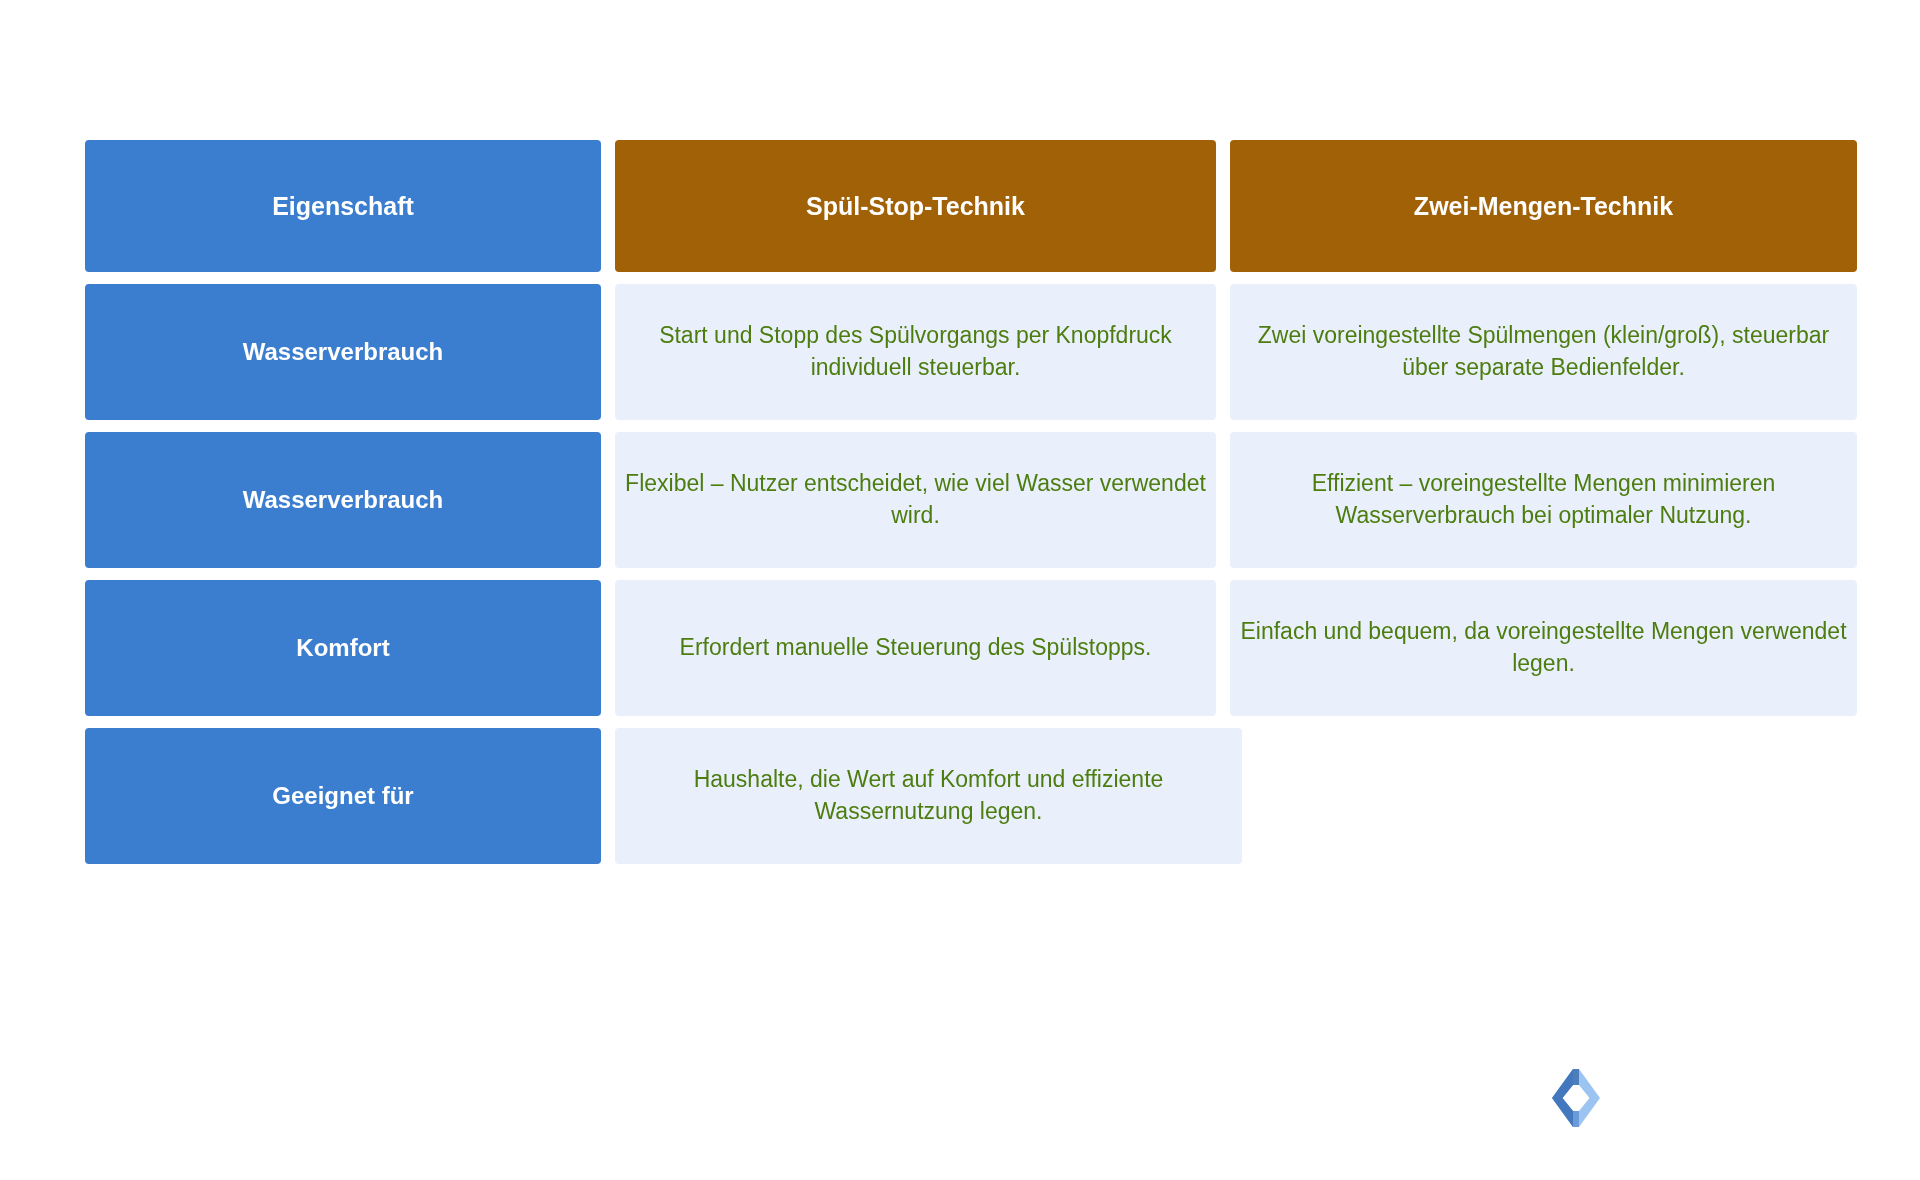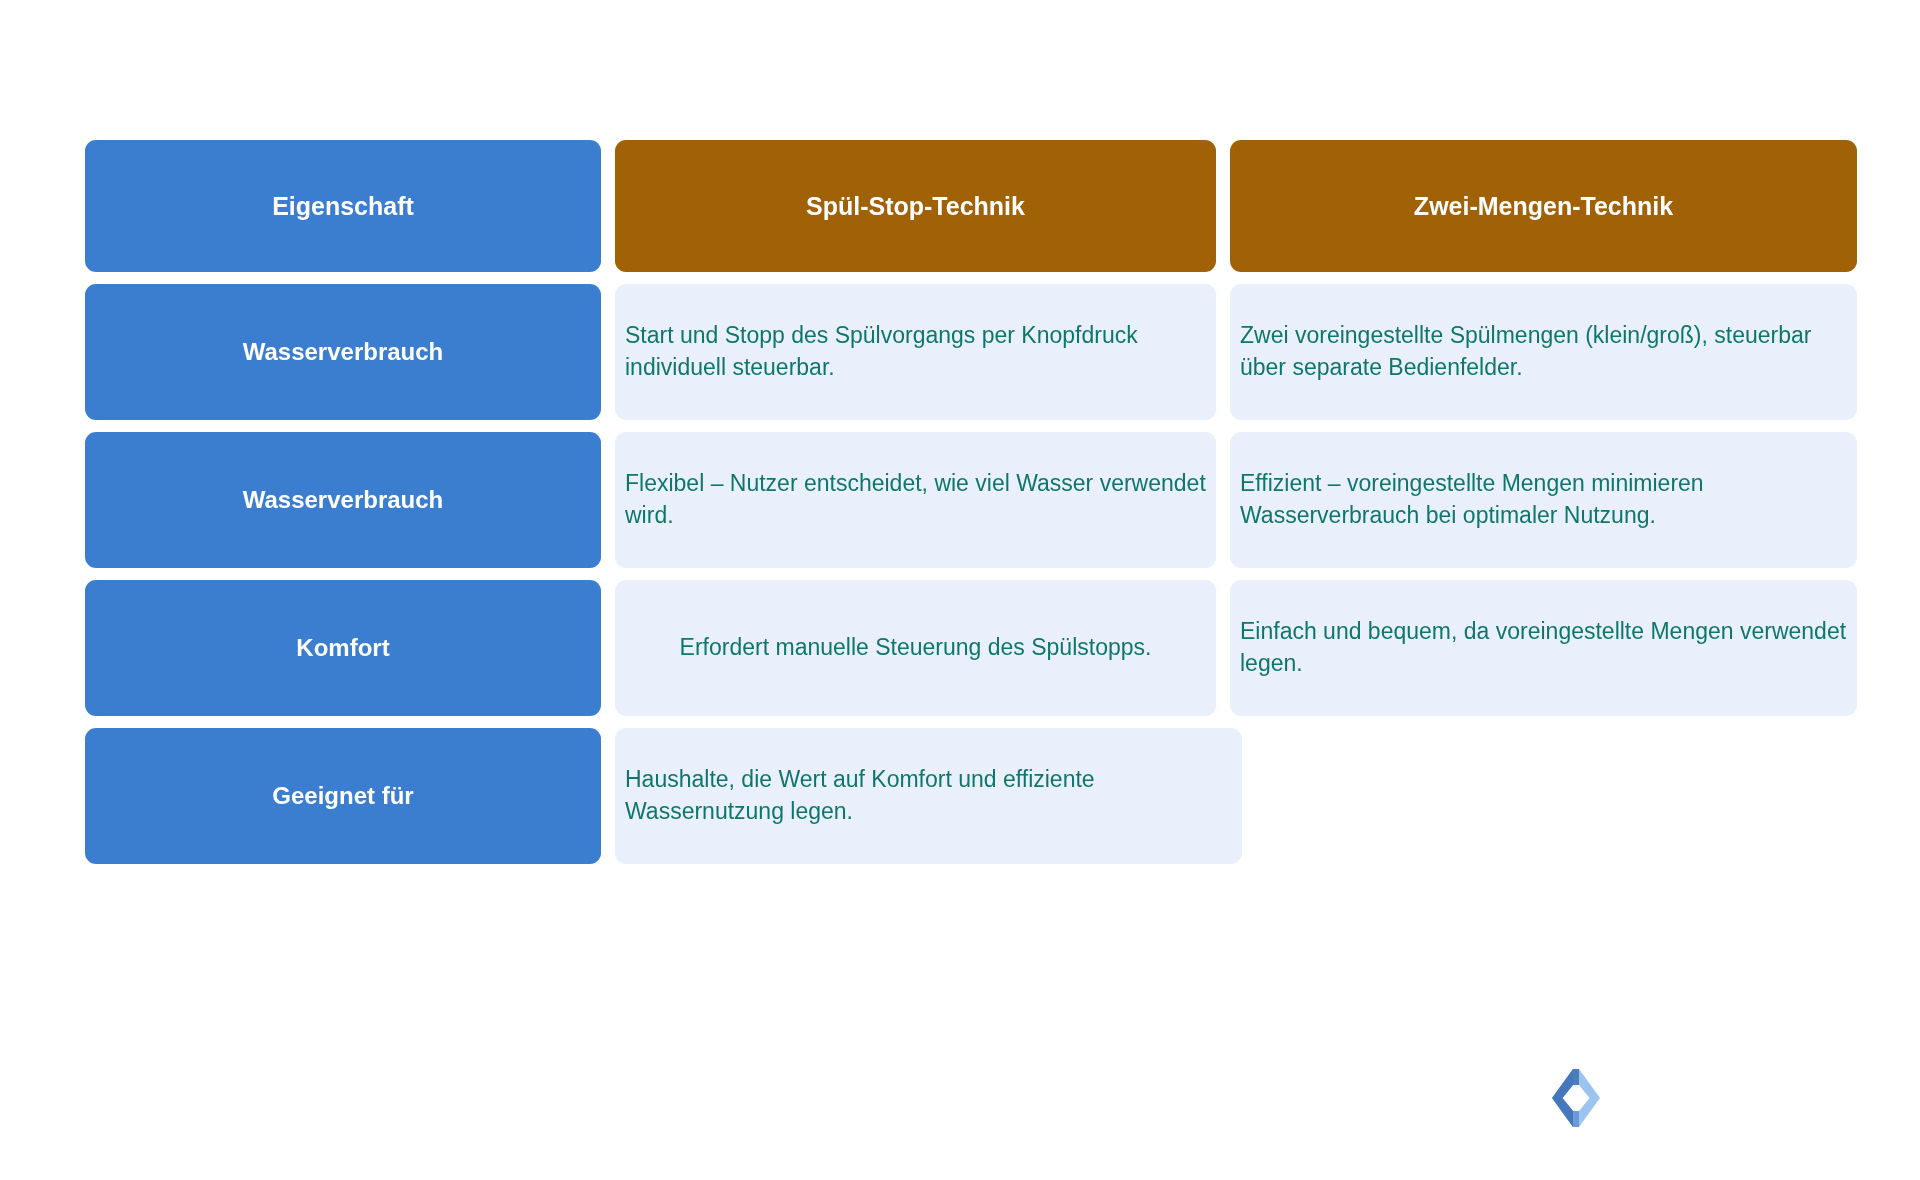--- a/index.html
+++ b/index.html
@@ -33,24 +33,25 @@
     gap: 12px;
   }
 
   .row {
     display: flex;
     gap: 14px;
     align-items: stretch;
   }
 
   .cell {
-    border-radius: 11px;
+    border-radius: 4px;
     display: flex;
     align-items: center;
     justify-content: center;
+    text-align: center;
     box-sizing: border-box;
     padding: 10px 10px;
   }
 
   
   .col-label  { width: 516px; flex: 0 0 516px; }
   .col-a      { width: 601px; flex: 0 0 601px; }
   .col-b      { width: 627px; flex: 0 0 627px; }
 
   
@@ -74,21 +75,21 @@
 
   .body-label {
     background: #3b7dce;
     color: #ffffff;
     font-weight: bold;
     font-size: 24px;
   }
 
   .body-text {
     background: #e9f0fc;
-    color: #0f766e;
+    color: #4d7c0f;
     font-weight: normal;
     font-size: 23px;
     line-height: 1.38;
   }
 
   
   #logo {
     position: absolute;
     left: 1548px;
     top: 1055px;

